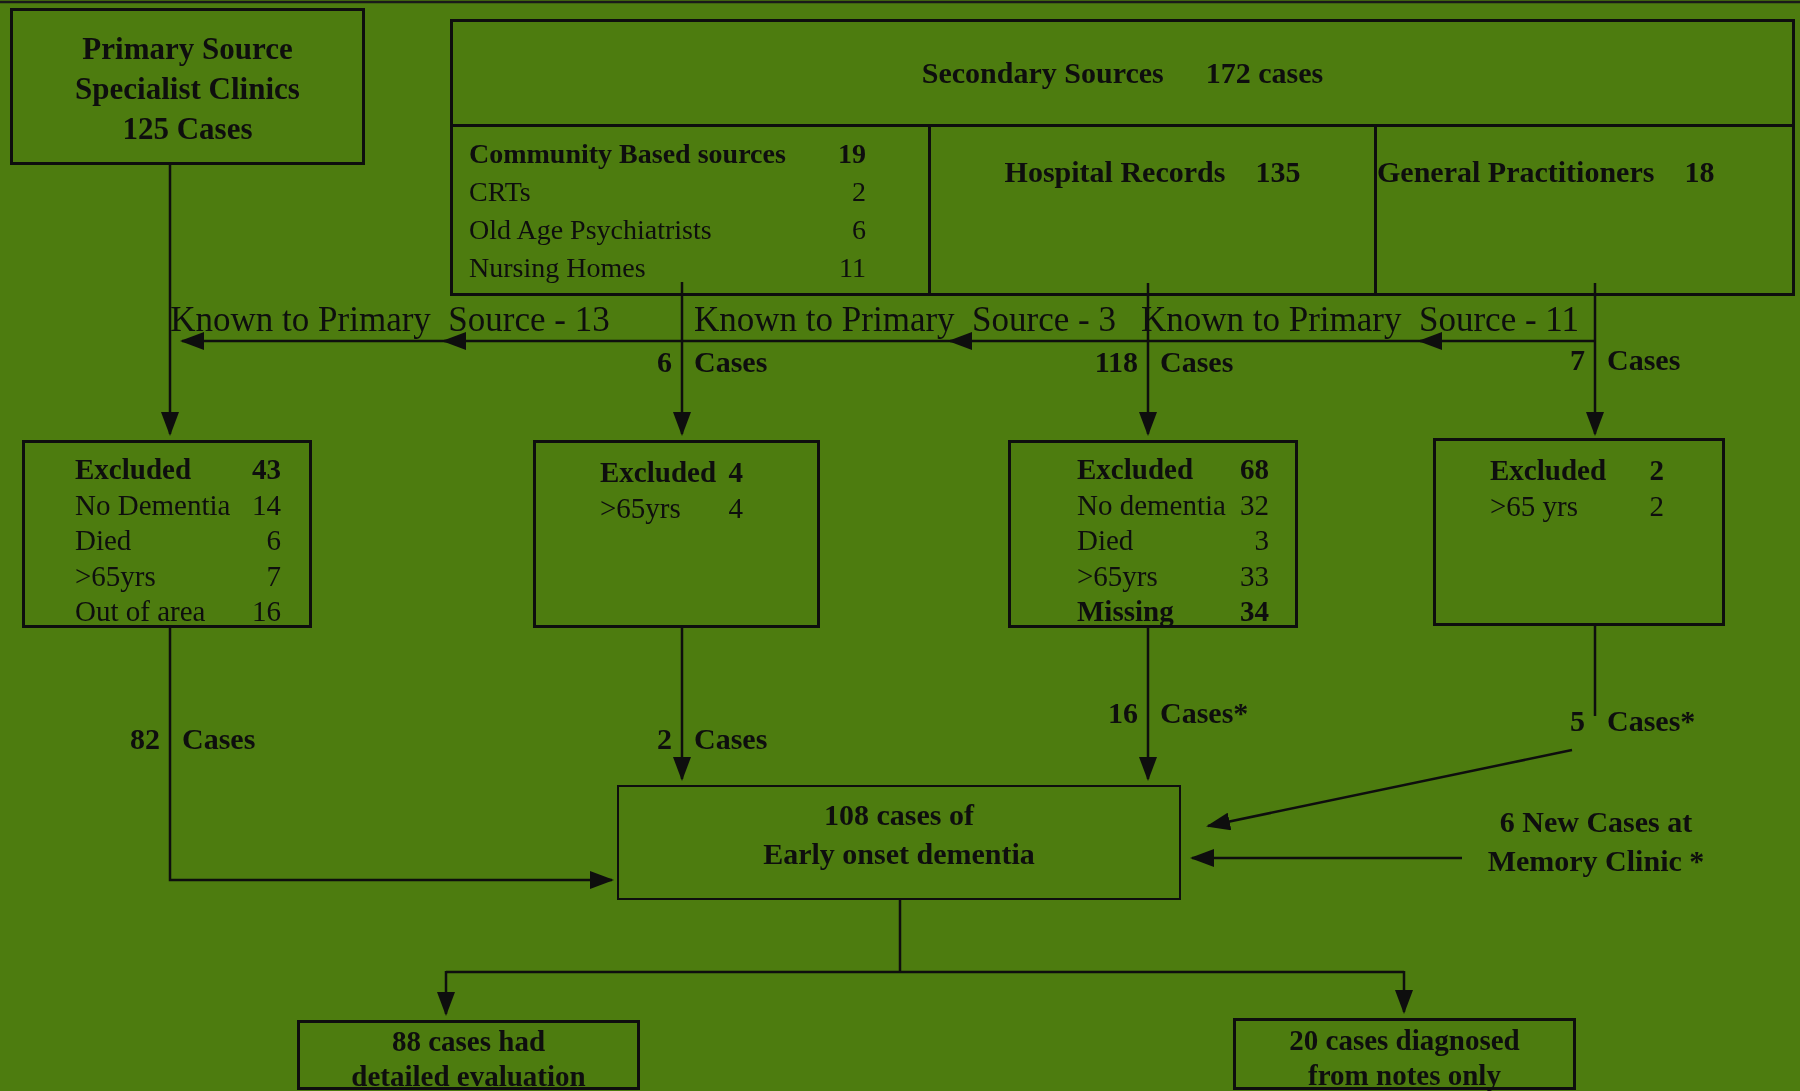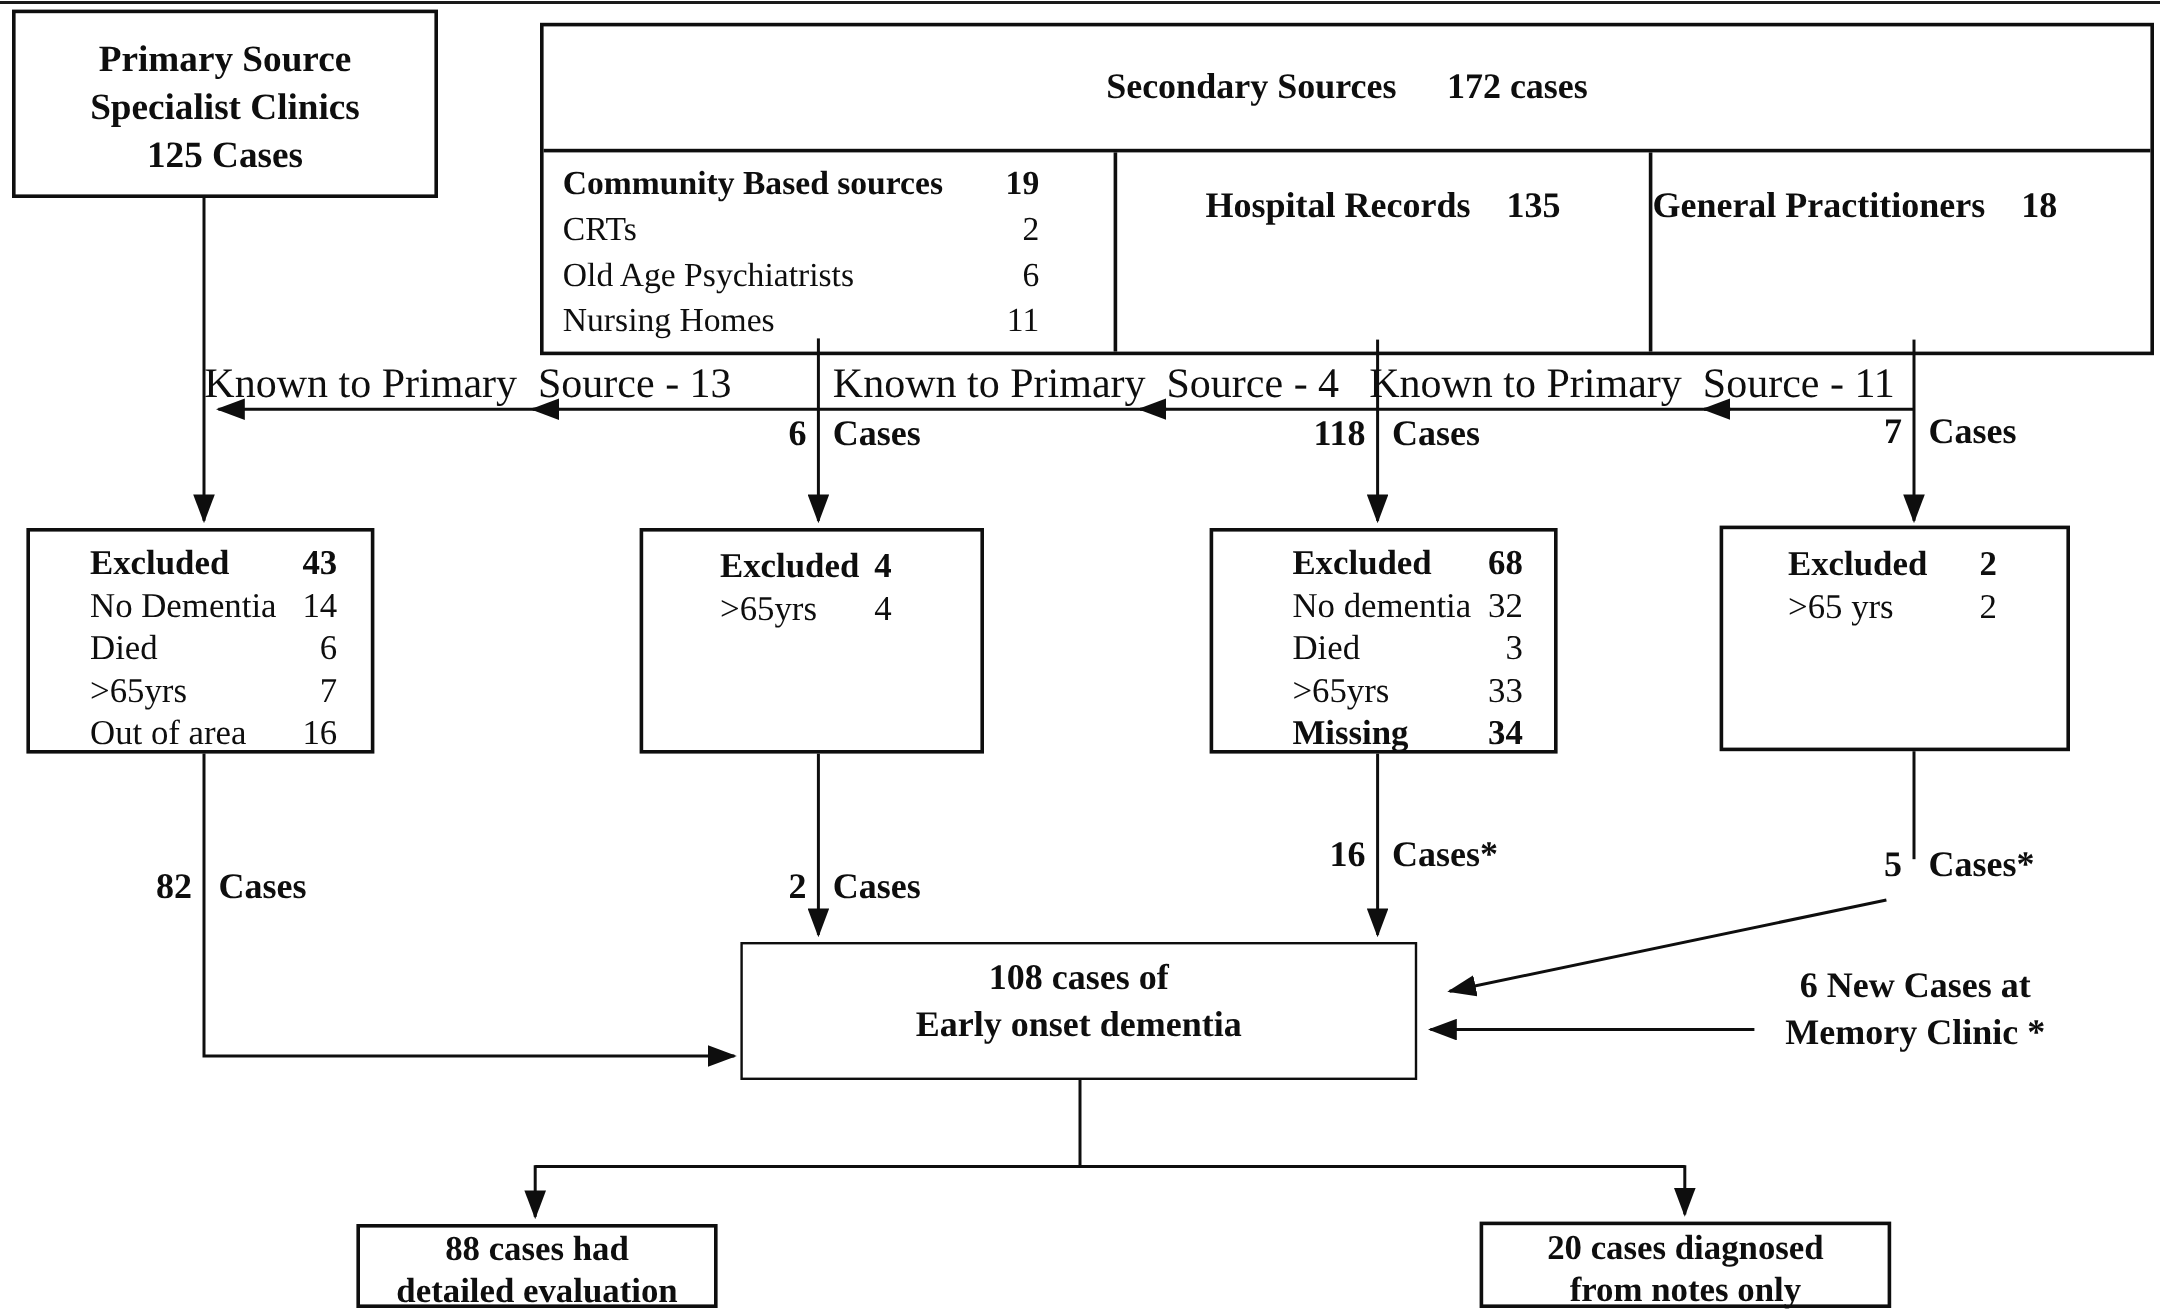--- a/index.html
+++ b/index.html
@@ -1,17 +1,17 @@
 <!DOCTYPE html>
 <html><head>
 <meta charset="utf-8">
 <style>
   html,body{margin:0;padding:0;background:#e8e8e8;}
   .canvas{
-    position:relative;width:1800px;height:1091px;background:#ffffff;
+    position:relative;width:1800px;height:1091px;background:#4d7c0f;
     font-family:"Liberation Serif","DejaVu Serif",serif;color:#0e0e0e;
     overflow:hidden;margin:0 auto;
   }
   .wires{position:absolute;left:0;top:0;z-index:1;}
   .abs{position:absolute;box-sizing:border-box;z-index:2;}
   .box{border:3px solid #0e0e0e;background:transparent;}
   .tc{text-align:center;}
   .b{font-weight:bold;}
 
   
@@ -36,21 +36,21 @@
   .exc{font-size:29px;line-height:35.5px;}
   .exc .crow span:last-child{text-align:right;}
   .exc43{left:22px;top:440px;width:290px;height:188px;padding:9px 28px 0 50px;}
   .exc4 {left:533px;top:440px;width:287px;height:188px;padding:12px 74px 0 64px;}
   .exc68{left:1008px;top:440px;width:290px;height:188px;padding:9px 26px 0 66px;}
   .exc2 {left:1433px;top:438px;width:292px;height:188px;padding:12px 58px 0 54px;}
 
   
   .central{left:617px;top:785px;width:564px;height:115px;border-width:2px;font-size:30px;
            font-weight:bold;line-height:39px;padding-top:8px;}
-  .out-left{left:297px;top:1020px;width:301px;height:70px;font-size:29px;font-weight:bold;
+  .out-left{left:297px;top:1020px;width:343px;height:70px;font-size:29px;font-weight:bold;
             line-height:35px;padding-top:1px;}
   .out-right{left:1233px;top:1018px;width:343px;height:72px;font-size:29px;font-weight:bold;
              line-height:35px;padding-top:2px;}
 
   
   .known{font-size:35px;white-space:pre;transform:translateX(-50%);z-index:2;text-align:right;}
   .split-label{width:0;font-size:30px;font-weight:bold;z-index:2;}
   .split-label .num{position:absolute;right:10px;top:0;white-space:nowrap;}
   .split-label .word{position:absolute;left:12px;top:0;white-space:nowrap;}
   .memo{left:1446px;top:803px;width:300px;font-size:30px;font-weight:bold;line-height:38.5px;
@@ -129,21 +129,21 @@
         <span>135</span>
       </div>
       <div class="cell cell-gp">
         <span>General Practitioners</span>
         <span>18</span>
       </div>
     </div>
   </div>
 
   <div class="abs known" style="left:390px;top:300px">Known to Primary  Source - 13</div>
-  <div class="abs known" style="left:905px;top:300px">Known to Primary  Source - 4</div>
+  <div class="abs known" style="left:905px;top:300px">Known to Primary  Source - 3</div>
   <div class="abs known" style="left:1360px;top:300px">Known to Primary  Source - 11</div>
 
   <div class="abs split-label" style="left:682px;top:345px">
     <span class="num">6</span>
     <span class="word">Cases</span>
   </div>
   <div class="abs split-label" style="left:1148px;top:345px">
     <span class="num">118</span>
     <span class="word">Cases</span>
   </div>

